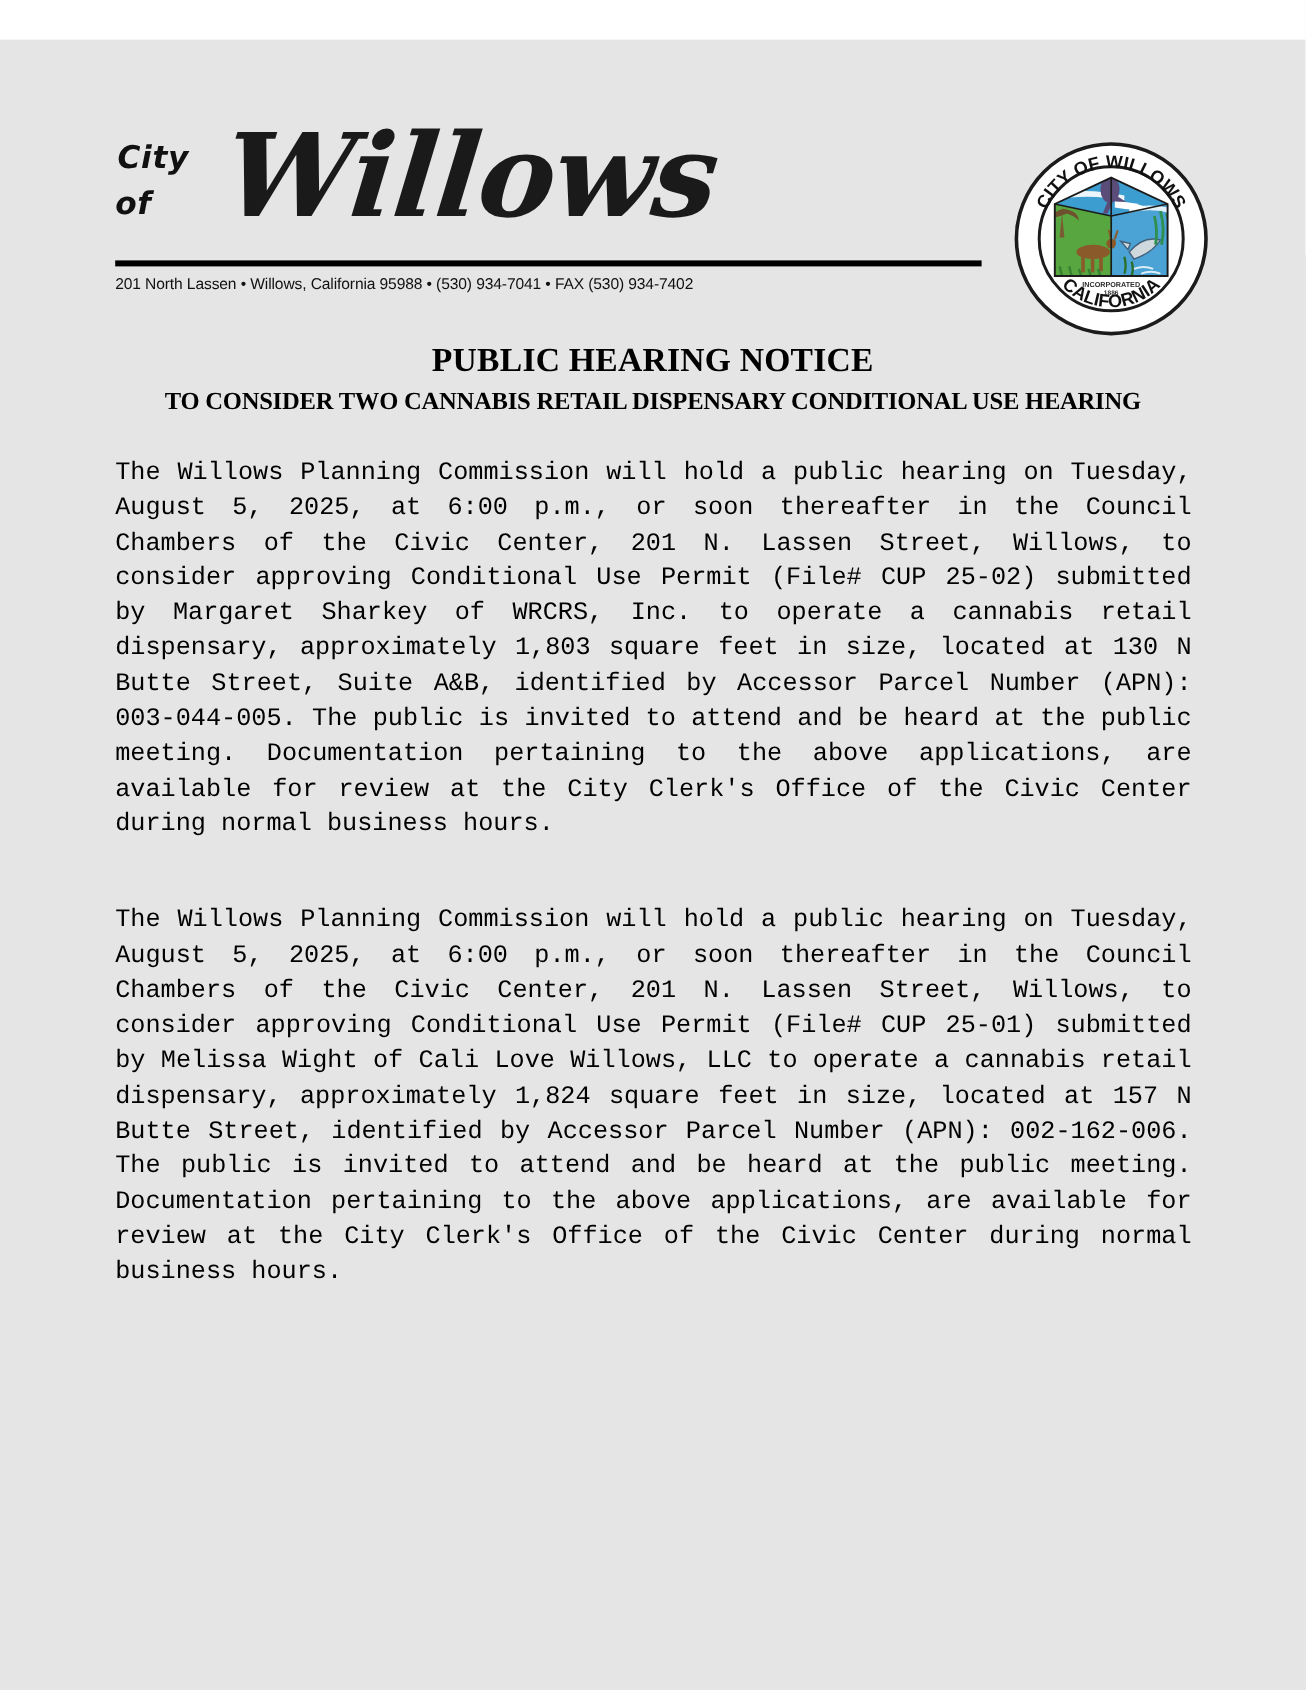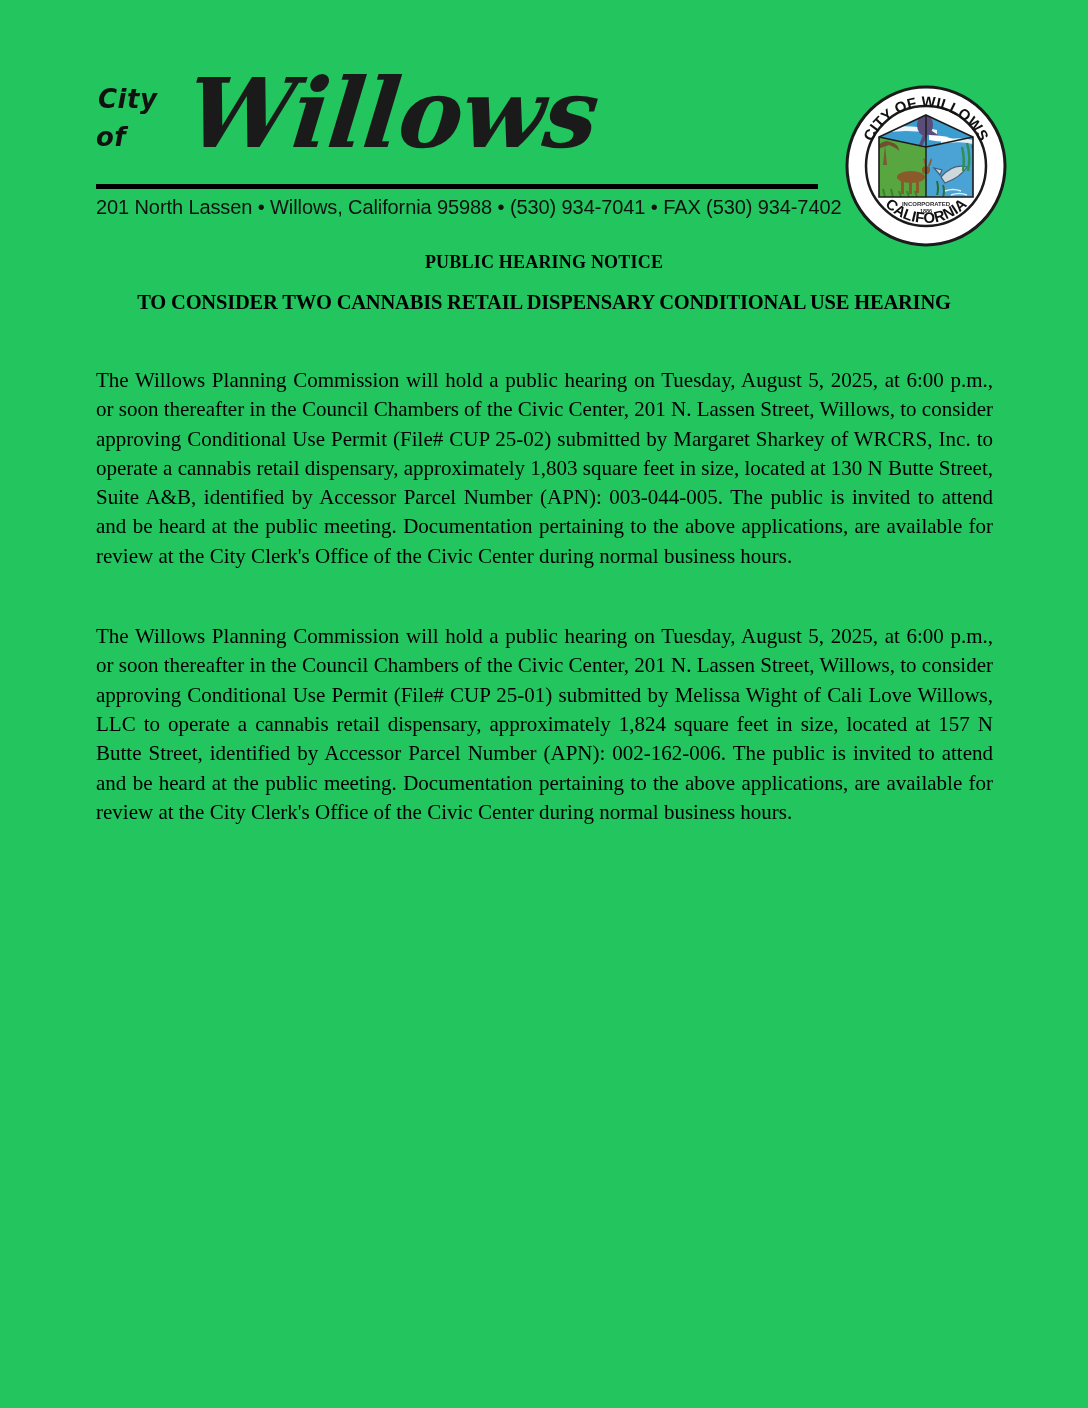--- a/index.html
+++ b/index.html
@@ -13,21 +13,22 @@
     height: 1408px;
     position: relative;
     font-family: "Liberation Serif", "DejaVu Serif", serif;
     color: #000000;
     overflow: hidden;
   }
 
   .page {
     position: absolute;
     inset: 0;
-    background: #22c55e;
+    background: #e5e5e5;
+    margin-top: 33px;
   }
 
   
   .letterhead {
     position: absolute;
     left: 96px;
     top: 72px;
     width: 722px;
   }
 
@@ -67,21 +68,21 @@
 
   .rule {
     width: 722px;
     height: 5px;
     background: #000000;
     margin-top: 2px;
   }
 
   .address-line {
     font-family: "Liberation Sans", "DejaVu Sans", sans-serif;
-    font-size: 20px;
+    font-size: 13px;
     font-weight: 400;
     letter-spacing: -0.1px;
     color: #111111;
     margin-top: 7px;
     white-space: nowrap;
   }
 
   
   .seal {
     position: absolute;
@@ -98,35 +99,36 @@
     position: absolute;
     left: 96px;
     width: 896px;
     text-align: center;
     font-weight: 700;
     color: #000000;
     font-family: "Liberation Serif", "DejaVu Serif", serif;
   }
   .heading-main {
     top: 252px;
-    font-size: 18px;
+    font-size: 28px;
     letter-spacing: 0.2px;
   }
   .heading-sub {
     top: 291px;
     font-size: 20.5px;
     letter-spacing: -0.2px;
   }
 
   
   .body-block {
     position: absolute;
     left: 96px;
-    top: 366px;
+    top: 347px;
     width: 897px;
+    font-family: Liberation Mono, monospace;
   }
   .para {
     text-align: justify;
     text-justify: inter-word;
     font-size: 21px;
     line-height: 29.3px;
     color: #000000;
     margin: 0 0 51px 0;
     hyphens: none;
   }

